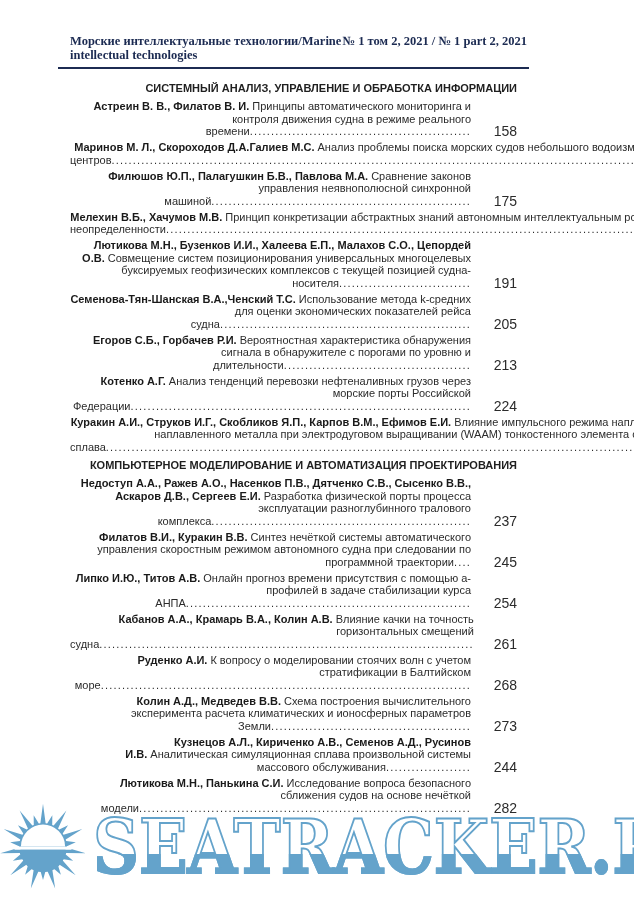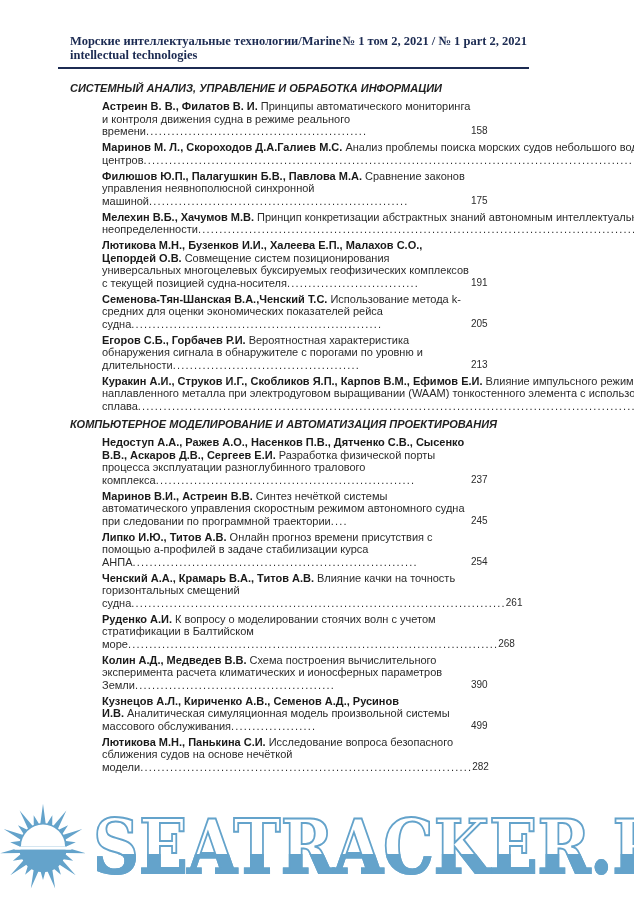--- a/index.html
+++ b/index.html
@@ -24,44 +24,43 @@
     font-weight:bold; font-size:12.5px; line-height:14px;
     color:#1c2b52;
     padding-bottom:5px;
     border-bottom:2px solid #1c2b52;
     margin:0 -12px;
   }
   .header .journal { padding-left:12px; }
   .header .issue   { padding-right:2px; white-space:nowrap; }
   
   .section-title {
-    font-size:11px; font-weight:bold; font-style:italic;
+    font-size:11px; font-weight:bold; 
     line-height:13px; color:#1f1f1f;
-    text-align:left;
+    text-align:right;
     margin:6px auto 5px auto;
     max-width:450px;
   }
   section:first-child .section-title { margin-top:13px; }
   
   .entry {
     display:flex; align-items:flex-end;
     margin-bottom:3.5px;
   }
   .entry-text {
     flex:1;
     font-size:11px; line-height:12.5px;
-    text-align:left;
-    margin-left:32px;
+    text-align:right;
   }
   .authors { font-weight:bold; color:#1a1a1a; }
   .title   { margin-left:3px; }
   .leader  { letter-spacing:1.2px; color:#2b2b2b; }
   .entry-page {
-    width:46px; 
-    font-size:10px; line-height:12.5px;
+    width:46px; text-align:right;
+    font-size:14px; line-height:12.5px;
     padding-bottom:0;
   }
   
   .watermark {
     position:absolute; left:0; bottom:4px;
     width:634px; height:96px;
     display:flex; align-items:center;
     pointer-events:none;
   }
   .wm-sun { width:92px; height:92px; margin-left:-3px; flex:0 0 auto; }
@@ -141,20 +140,26 @@
         <span class="authors">Егоров С.Б., Горбачев Р.И.</span><span class="title">Вероятностная характеристика обнаружения сигнала в обнаружителе с порогами по уровню и длительности</span><span class="leader">............................................</span>
       </div>
       <div class="entry-page">213</div>
     </div>
   </div>
     </section>
 
     <section>
       <div class="entries">
 
+    <div class="entry">
+      <div class="entry-text">
+        <span class="authors">Котенко А.Г.</span><span class="title">Анализ тенденций перевозки нефтеналивных грузов через морские порты Российской Федерации</span><span class="leader">................................................................................</span>
+      </div>
+      <div class="entry-page">224</div>
+    </div>
 
     <div class="entry">
       <div class="entry-text">
         <span class="authors">Куракин А.И., Струков И.Г., Скобликов Я.П., Карпов В.М., Ефимов Е.И.</span><span class="title">Влияние импульсного режима наплавки на микроструктуру наплавленного металла при электродуговом выращивании (WAAM) тонкостенного элемента с использованием Al-Mg сплава</span><span class="leader">.........................................................................................................................................................</span>
       </div>
 
     </div>
   </div>
     </section>
 
@@ -163,62 +168,62 @@
       <div class="entries">
     <div class="entry">
       <div class="entry-text">
         <span class="authors">Недоступ А.А., Ражев А.О., Насенков П.В., Дятченко С.В., Сысенко В.В., Аскаров Д.В., Сергеев Е.И.</span><span class="title">Разработка физической порты процесса эксплуатации разноглубинного тралового комплекса</span><span class="leader">.............................................................</span>
       </div>
       <div class="entry-page">237</div>
     </div>
 
     <div class="entry">
       <div class="entry-text">
-        <span class="authors">Маринов В.И., Астреин В.В.</span><span class="title">Синтез нечёткой системы автоматического управления скоростным режимом автономного судна при следовании по программной траектории</span><span class="leader">....</span>
+        <span class="authors">Филатов В.И., Куракин В.В.</span><span class="title">Синтез нечёткой системы автоматического управления скоростным режимом автономного судна при следовании по программной траектории</span><span class="leader">....</span>
       </div>
       <div class="entry-page">245</div>
     </div>
   </div>
     </section>
 
     <section>
       <div class="entries">
     <div class="entry">
       <div class="entry-text">
         <span class="authors">Липко И.Ю., Титов А.В.</span><span class="title">Онлайн прогноз времени присутствия с помощью a-профилей в задаче стабилизации курса АНПА</span><span class="leader">...................................................................</span>
       </div>
       <div class="entry-page">254</div>
     </div>
 
     <div class="entry">
       <div class="entry-text">
-        <span class="authors">Ченский А.А., Крамарь В.А., Титов А.В.</span><span class="title">Влияние качки на точность горизонтальных смещений судна</span><span class="leader">........................................................................................</span>
+        <span class="authors">Кабанов А.А., Крамарь В.А., Колин А.В.</span><span class="title">Влияние качки на точность горизонтальных смещений судна</span><span class="leader">........................................................................................</span>
       </div>
       <div class="entry-page">261</div>
     </div>
 
     <div class="entry">
       <div class="entry-text">
         <span class="authors">Руденко А.И.</span><span class="title">К вопросу о моделировании стоячих волн с учетом стратификации в Балтийском море</span><span class="leader">.......................................................................................</span>
       </div>
       <div class="entry-page">268</div>
     </div>
 
     <div class="entry">
       <div class="entry-text">
         <span class="authors">Колин А.Д., Медведев В.В.</span><span class="title">Схема построения вычислительного эксперимента расчета климатических и ионосферных параметров Земли</span><span class="leader">...............................................</span>
       </div>
-      <div class="entry-page">390</div>
-    </div>
-
-    <div class="entry">
-      <div class="entry-text">
-        <span class="authors">Кузнецов А.Л., Кириченко А.В., Семенов А.Д., Русинов И.В.</span><span class="title">Аналитическая симуляционная модель произвольной системы массового обслуживания</span><span class="leader">....................</span>
-      </div>
-      <div class="entry-page">499</div>
+      <div class="entry-page">273</div>
+    </div>
+
+    <div class="entry">
+      <div class="entry-text">
+        <span class="authors">Кузнецов А.Л., Кириченко А.В., Семенов А.Д., Русинов И.В.</span><span class="title">Аналитическая симуляционная сплава произвольной системы массового обслуживания</span><span class="leader">....................</span>
+      </div>
+      <div class="entry-page">244</div>
     </div>
 
     <div class="entry">
       <div class="entry-text">
         <span class="authors">Лютикова М.Н., Панькина С.И.</span><span class="title">Исследование вопроса безопасного сближения судов на основе нечёткой модели</span><span class="leader">..............................................................................</span>
       </div>
       <div class="entry-page">282</div>
     </div>
   </div>
     </section>

